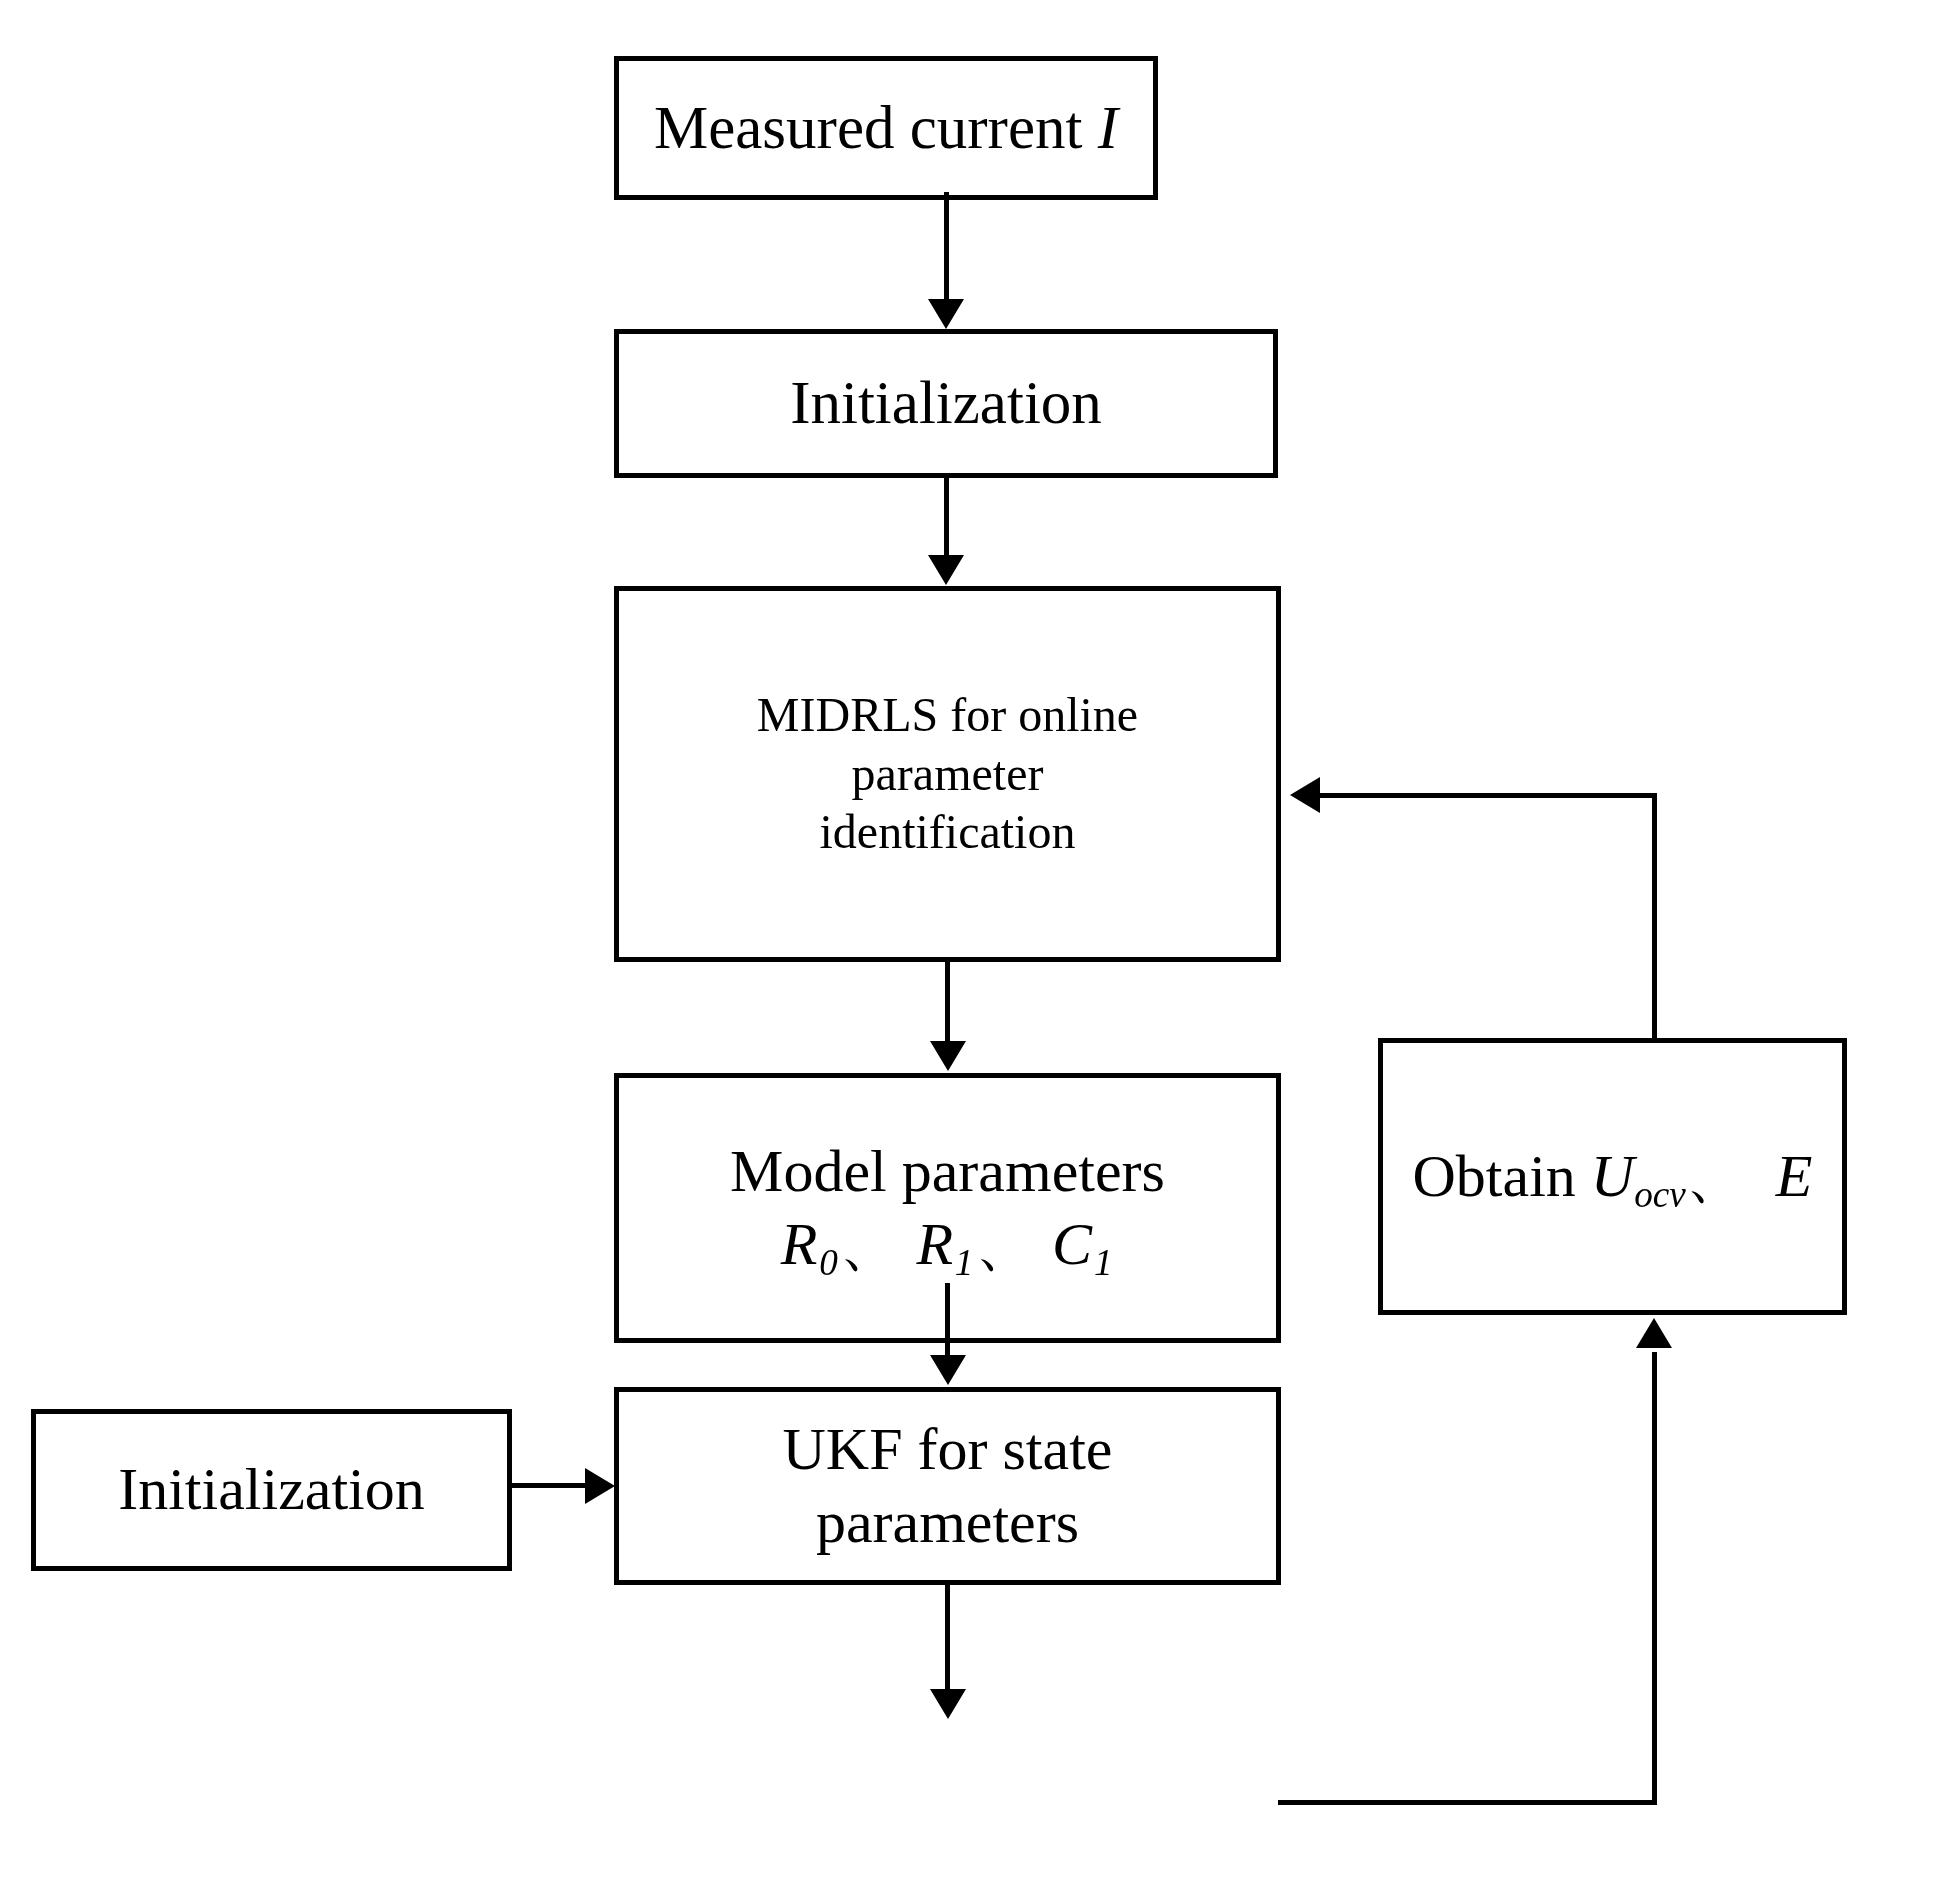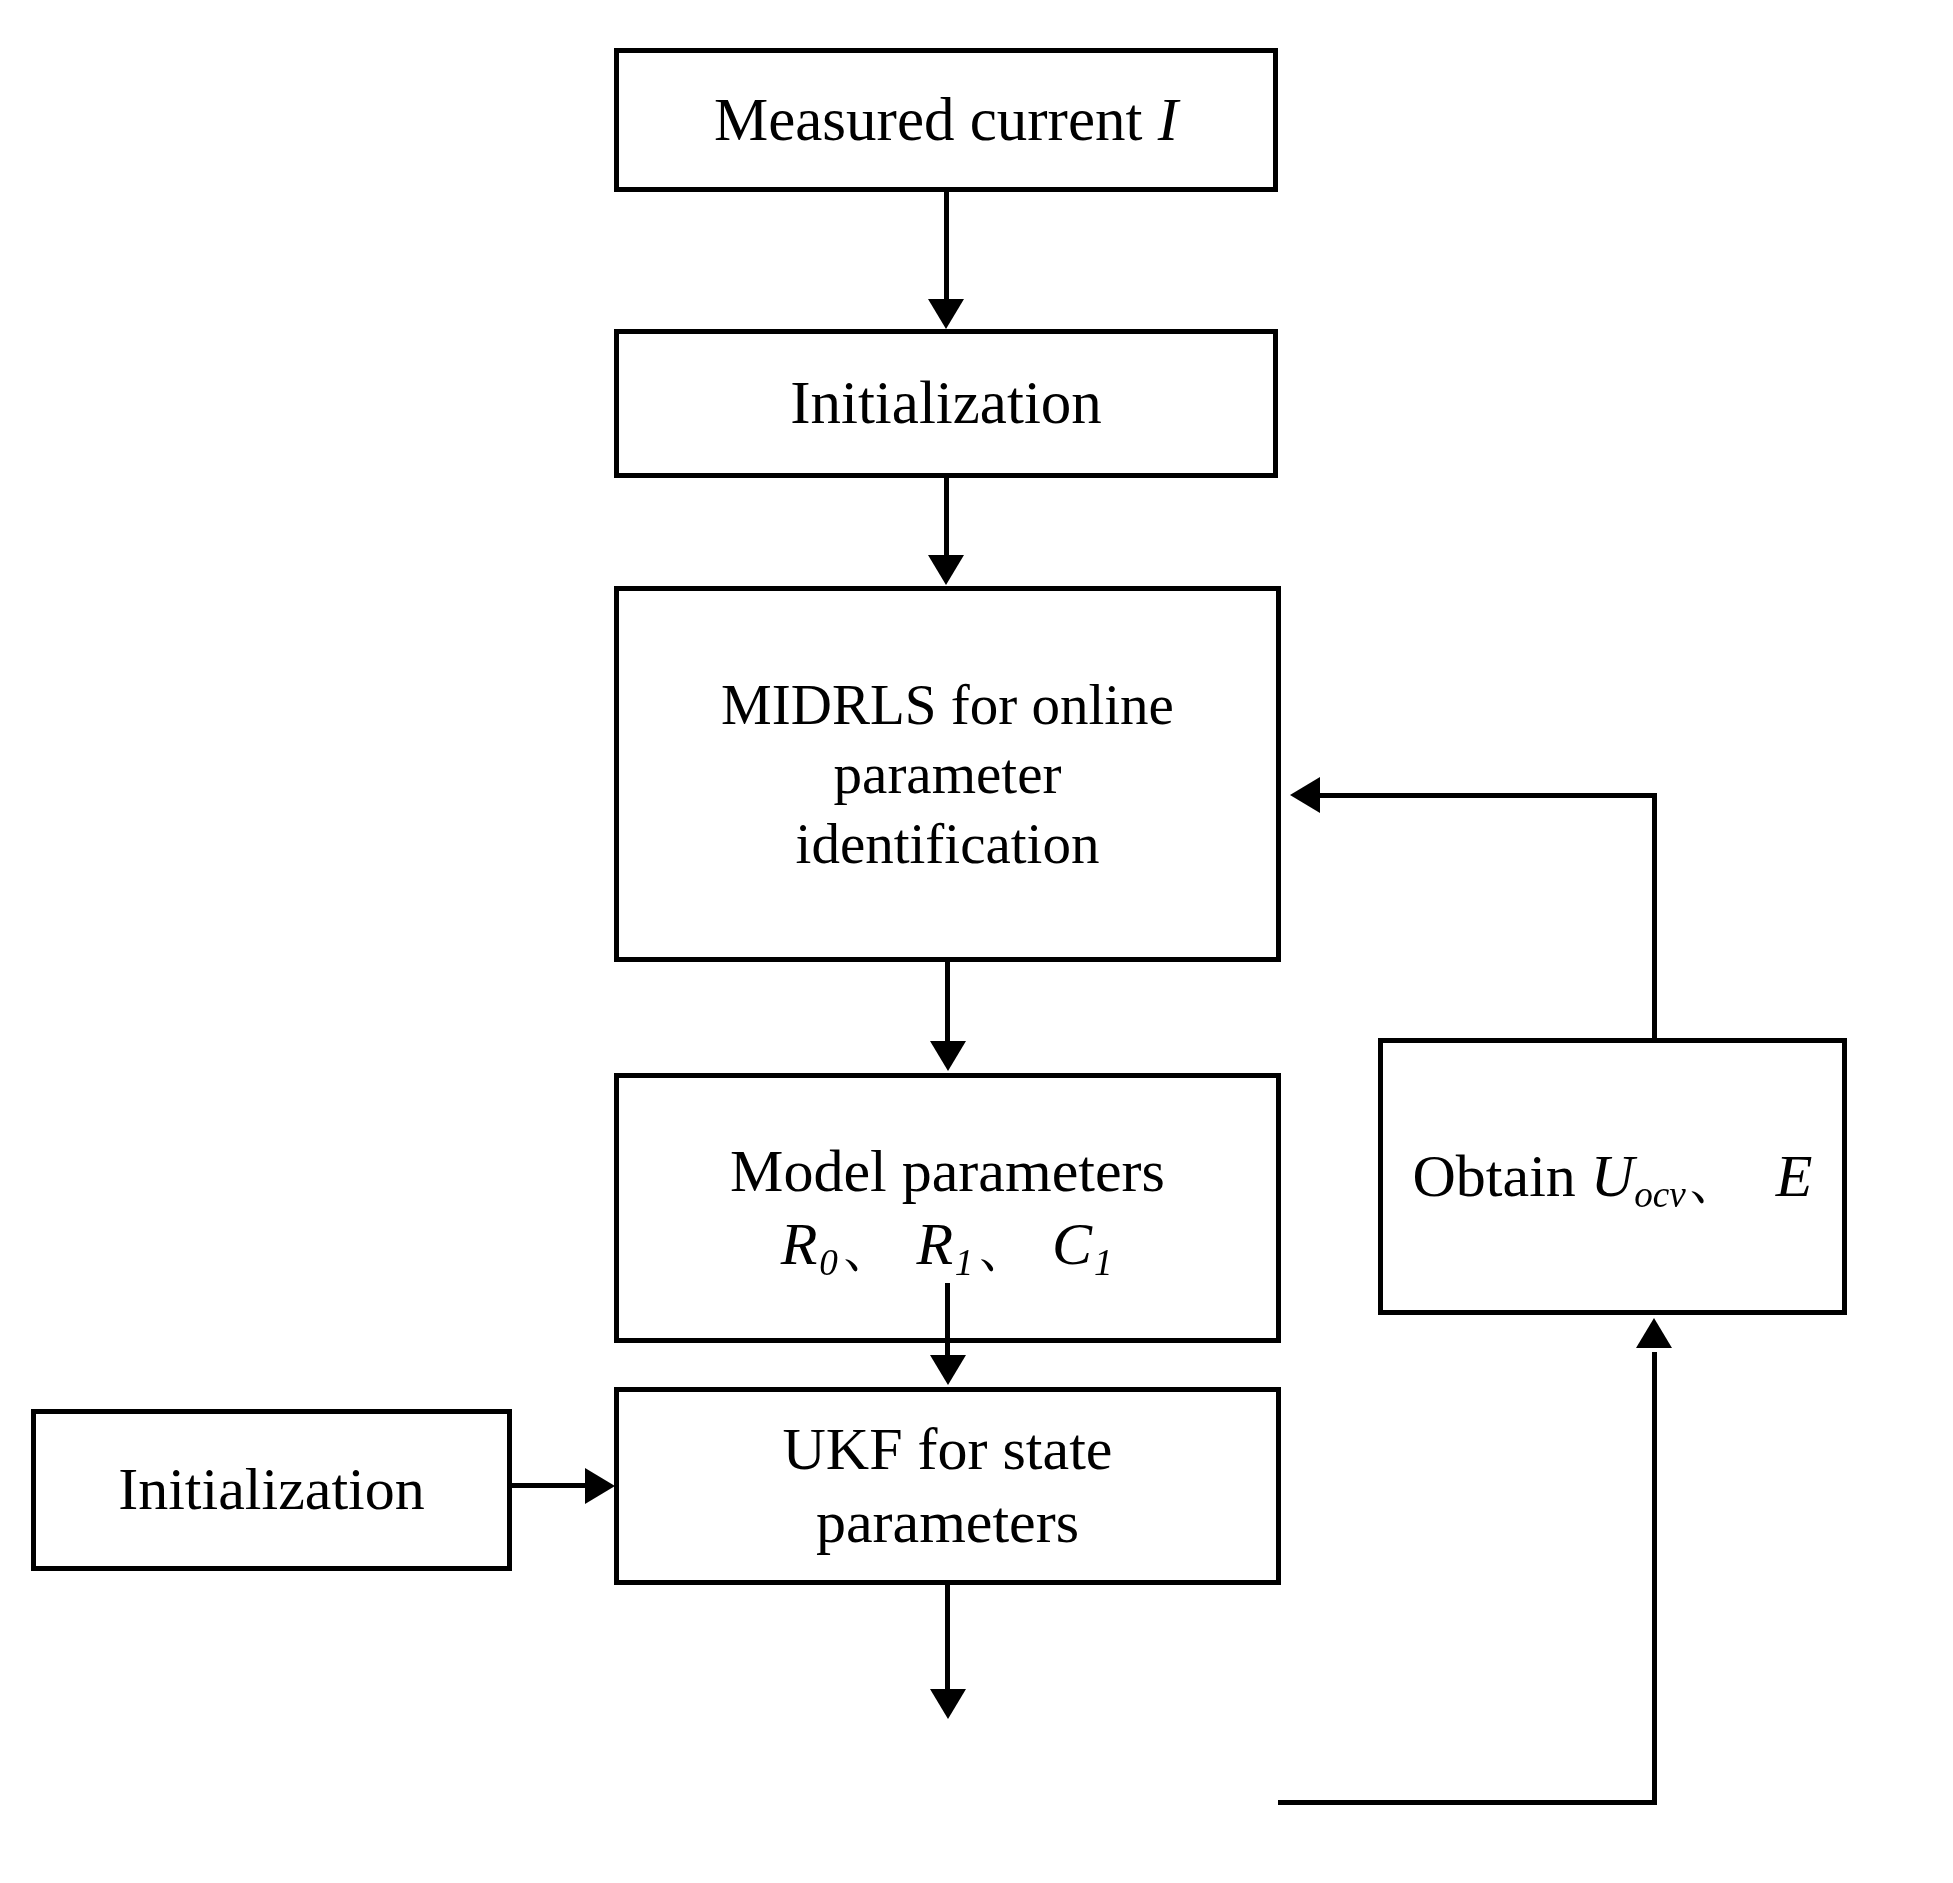--- a/index.html
+++ b/index.html
@@ -78,29 +78,29 @@
     border-top: 18.4px solid transparent;
     border-bottom: 18.4px solid transparent;
     border-left: 30px solid #000000;
   }
 </style>
 </head>
 <body>
 
 <div id="canvas">
 
-  <div class="node" style="left:614px; top:48px; width:664px; height:144px; font-size:61px;">
+  <div class="node" style="left:614px; top:56px; width:544px; height:144px; font-size:61px;">
     <span class="txt"><span>Measured current </span><span class="ital">I</span></span>
   </div>
 
   <div class="node" style="left:614px; top:329px; width:664px; height:149px; font-size:61px;">
     <span class="txt">Initialization</span>
   </div>
 
-  <div class="node" style="left:614px; top:586px; width:667px; height:376px; font-size:57px; flex-direction:column;">
+  <div class="node" style="left:614px; top:586px; width:667px; height:376px; font-size:48px; flex-direction:column;">
     <span class="txt">MIDRLS for online</span>
     <span class="txt">parameter</span>
     <span class="txt">identification</span>
   </div>
 
   <div class="node" style="left:614px; top:1073px; width:667px; height:270px; font-size:60px; flex-direction:column;">
     <span class="txt">Model parameters</span>
     <span class="txt" style="letter-spacing:1.8px;"><span class="ital">R</span><sub>0</sub><span class="enum">、</span>&nbsp;<span class="ital">R</span><sub>1</sub><span class="enum">、</span>&nbsp;<span class="ital">C</span><sub>1</sub></span>
   </div>
 

